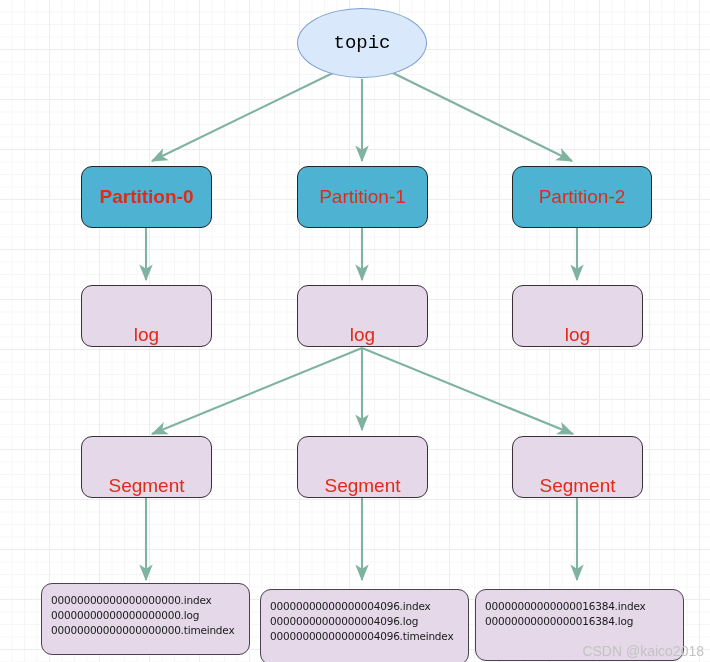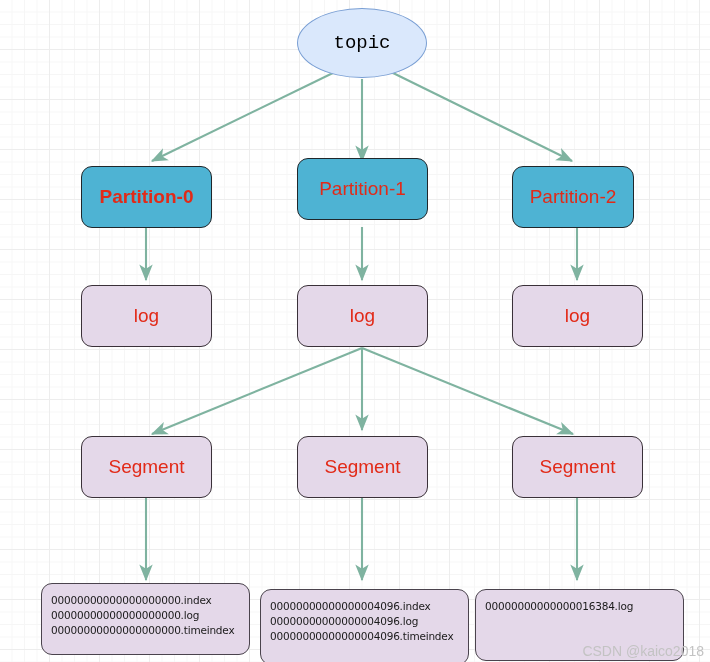--- a/index.html
+++ b/index.html
@@ -69,20 +69,21 @@
     font-size: 19px;
   }
 
   
   .lavender-node {
     background: #e4d8e9;
     border: 1.6px solid #3a3139;
     border-radius: 11px;
     color: #e22a18;
     font-size: 19px;
+    align-items: flex-end;
   }
 
   
   .file-node {
     background: #e4d8e9;
     border: 1.6px solid #4a434d;
     border-radius: 11px;
     color: #1a1a1a;
     display: block;
     padding: 9px 8px 8px 9px;
@@ -136,24 +137,24 @@
     <line x1="577" y1="498" x2="577" y2="580" stroke="#7fb3a0" stroke-width="2.1" marker-end="url(#arrowhead)"></line>
   </svg>
 
   <div class="node ellipse-node" style="left:297px; top:8px; width:130px; height:70px;font-family:Liberation Mono, monospace;">
     <span>topic</span>
   </div>
 
   <div class="node partition-node" style="left:81px; top:166px; width:131px; height:62px;font-weight:bold;">
     <span>Partition-0</span>
   </div>
-  <div class="node partition-node" style="left:297px; top:158px; width:131px; height:62px;">
+  <div class="node partition-node" style="left:297px; top:166px; width:131px; height:62px;">
     <span>Partition-1</span>
   </div>
-  <div class="node partition-node" style="left:512px; top:166px; width:122px; height:62px;">
+  <div class="node partition-node" style="left:512px; top:166px; width:140px; height:62px;">
     <span>Partition-2</span>
   </div>
 
   <div class="node lavender-node" style="left:81px; top:285px; width:131px; height:62px;">
     <span>log</span>
   </div>
   <div class="node lavender-node" style="left:297px; top:285px; width:131px; height:62px;">
     <span>log</span>
   </div>
   <div class="node lavender-node" style="left:512px; top:285px; width:131px; height:62px;">
@@ -176,18 +177,19 @@
     <div class="file-line">00000000000000000000.timeindex</div>
   </div>
 
   <div class="node file-node" style="left:260px; top:589px; width:209px; height:76px;">
     <div class="file-line">00000000000000004096.index</div>
     <div class="file-line">00000000000000004096.log</div>
     <div class="file-line">00000000000000004096.timeindex</div>
   </div>
 
   <div class="node file-node" style="left:475px; top:589px; width:209px; height:72px;">
+    <div class="file-line">00000000000000016384.index</div>
     <div class="file-line">00000000000000016384.log</div>
   </div>
 
   <div class="watermark">CSDN @kaico2018</div>
 
 </div>
 
 </body></html>

